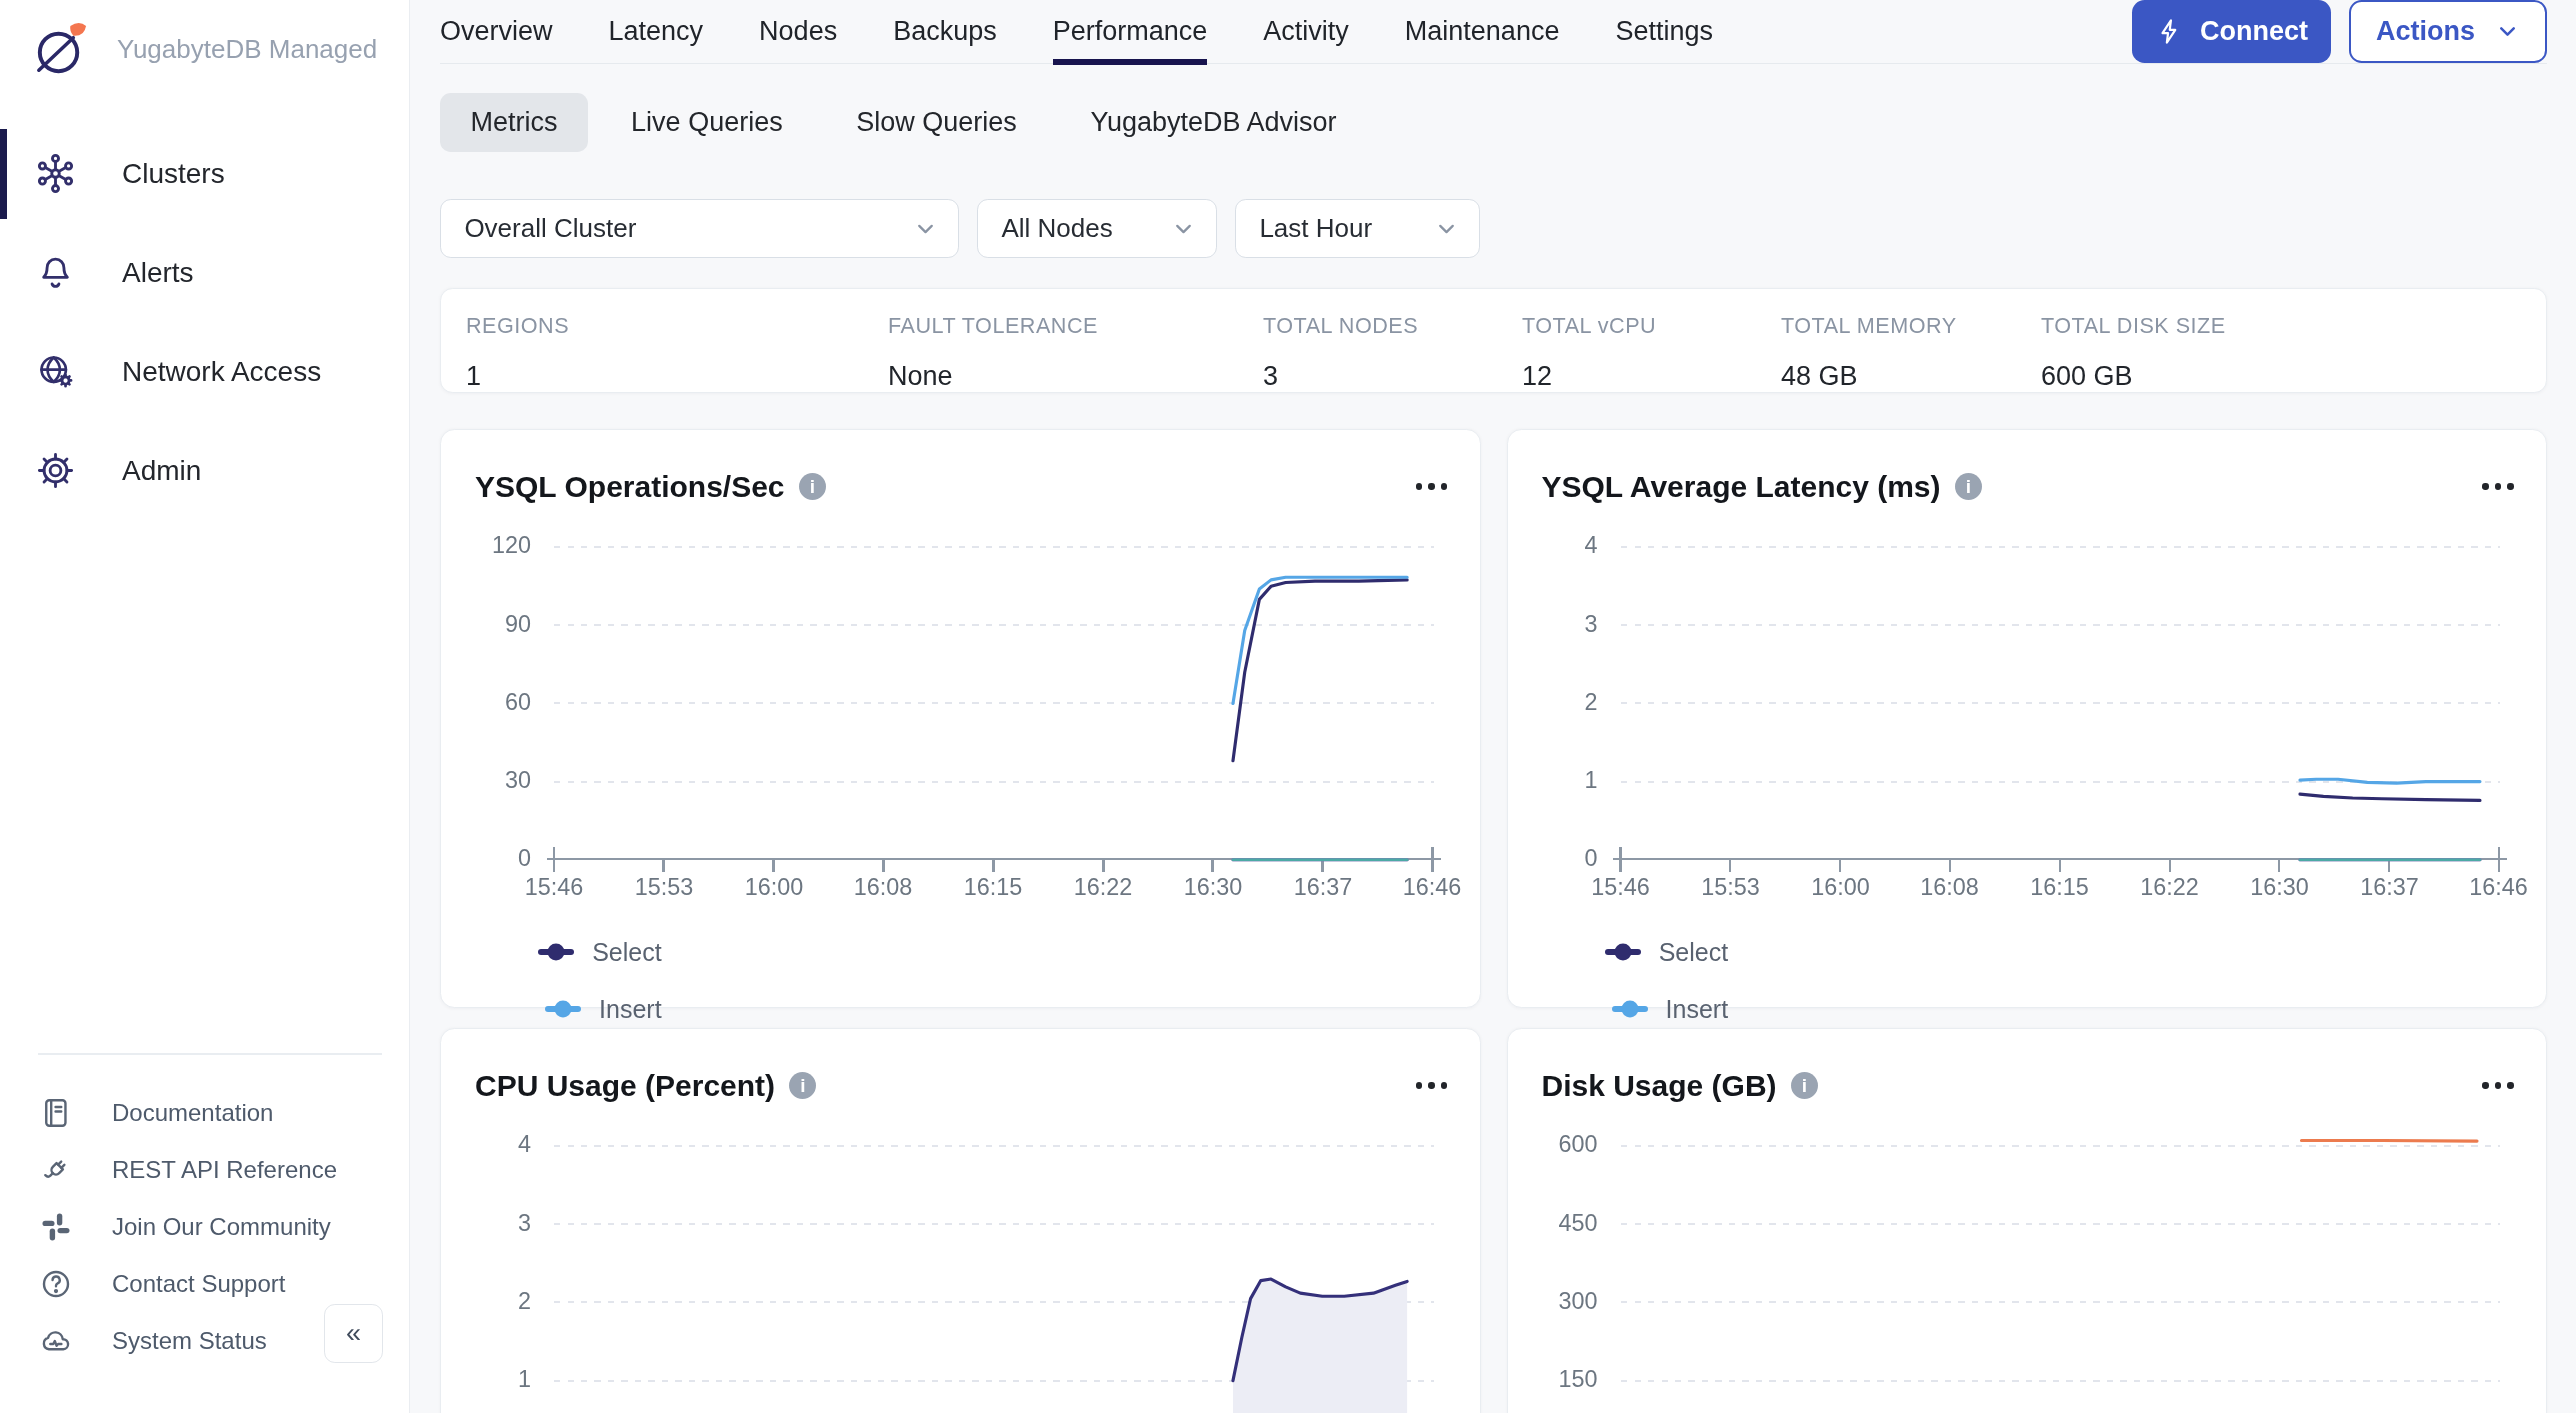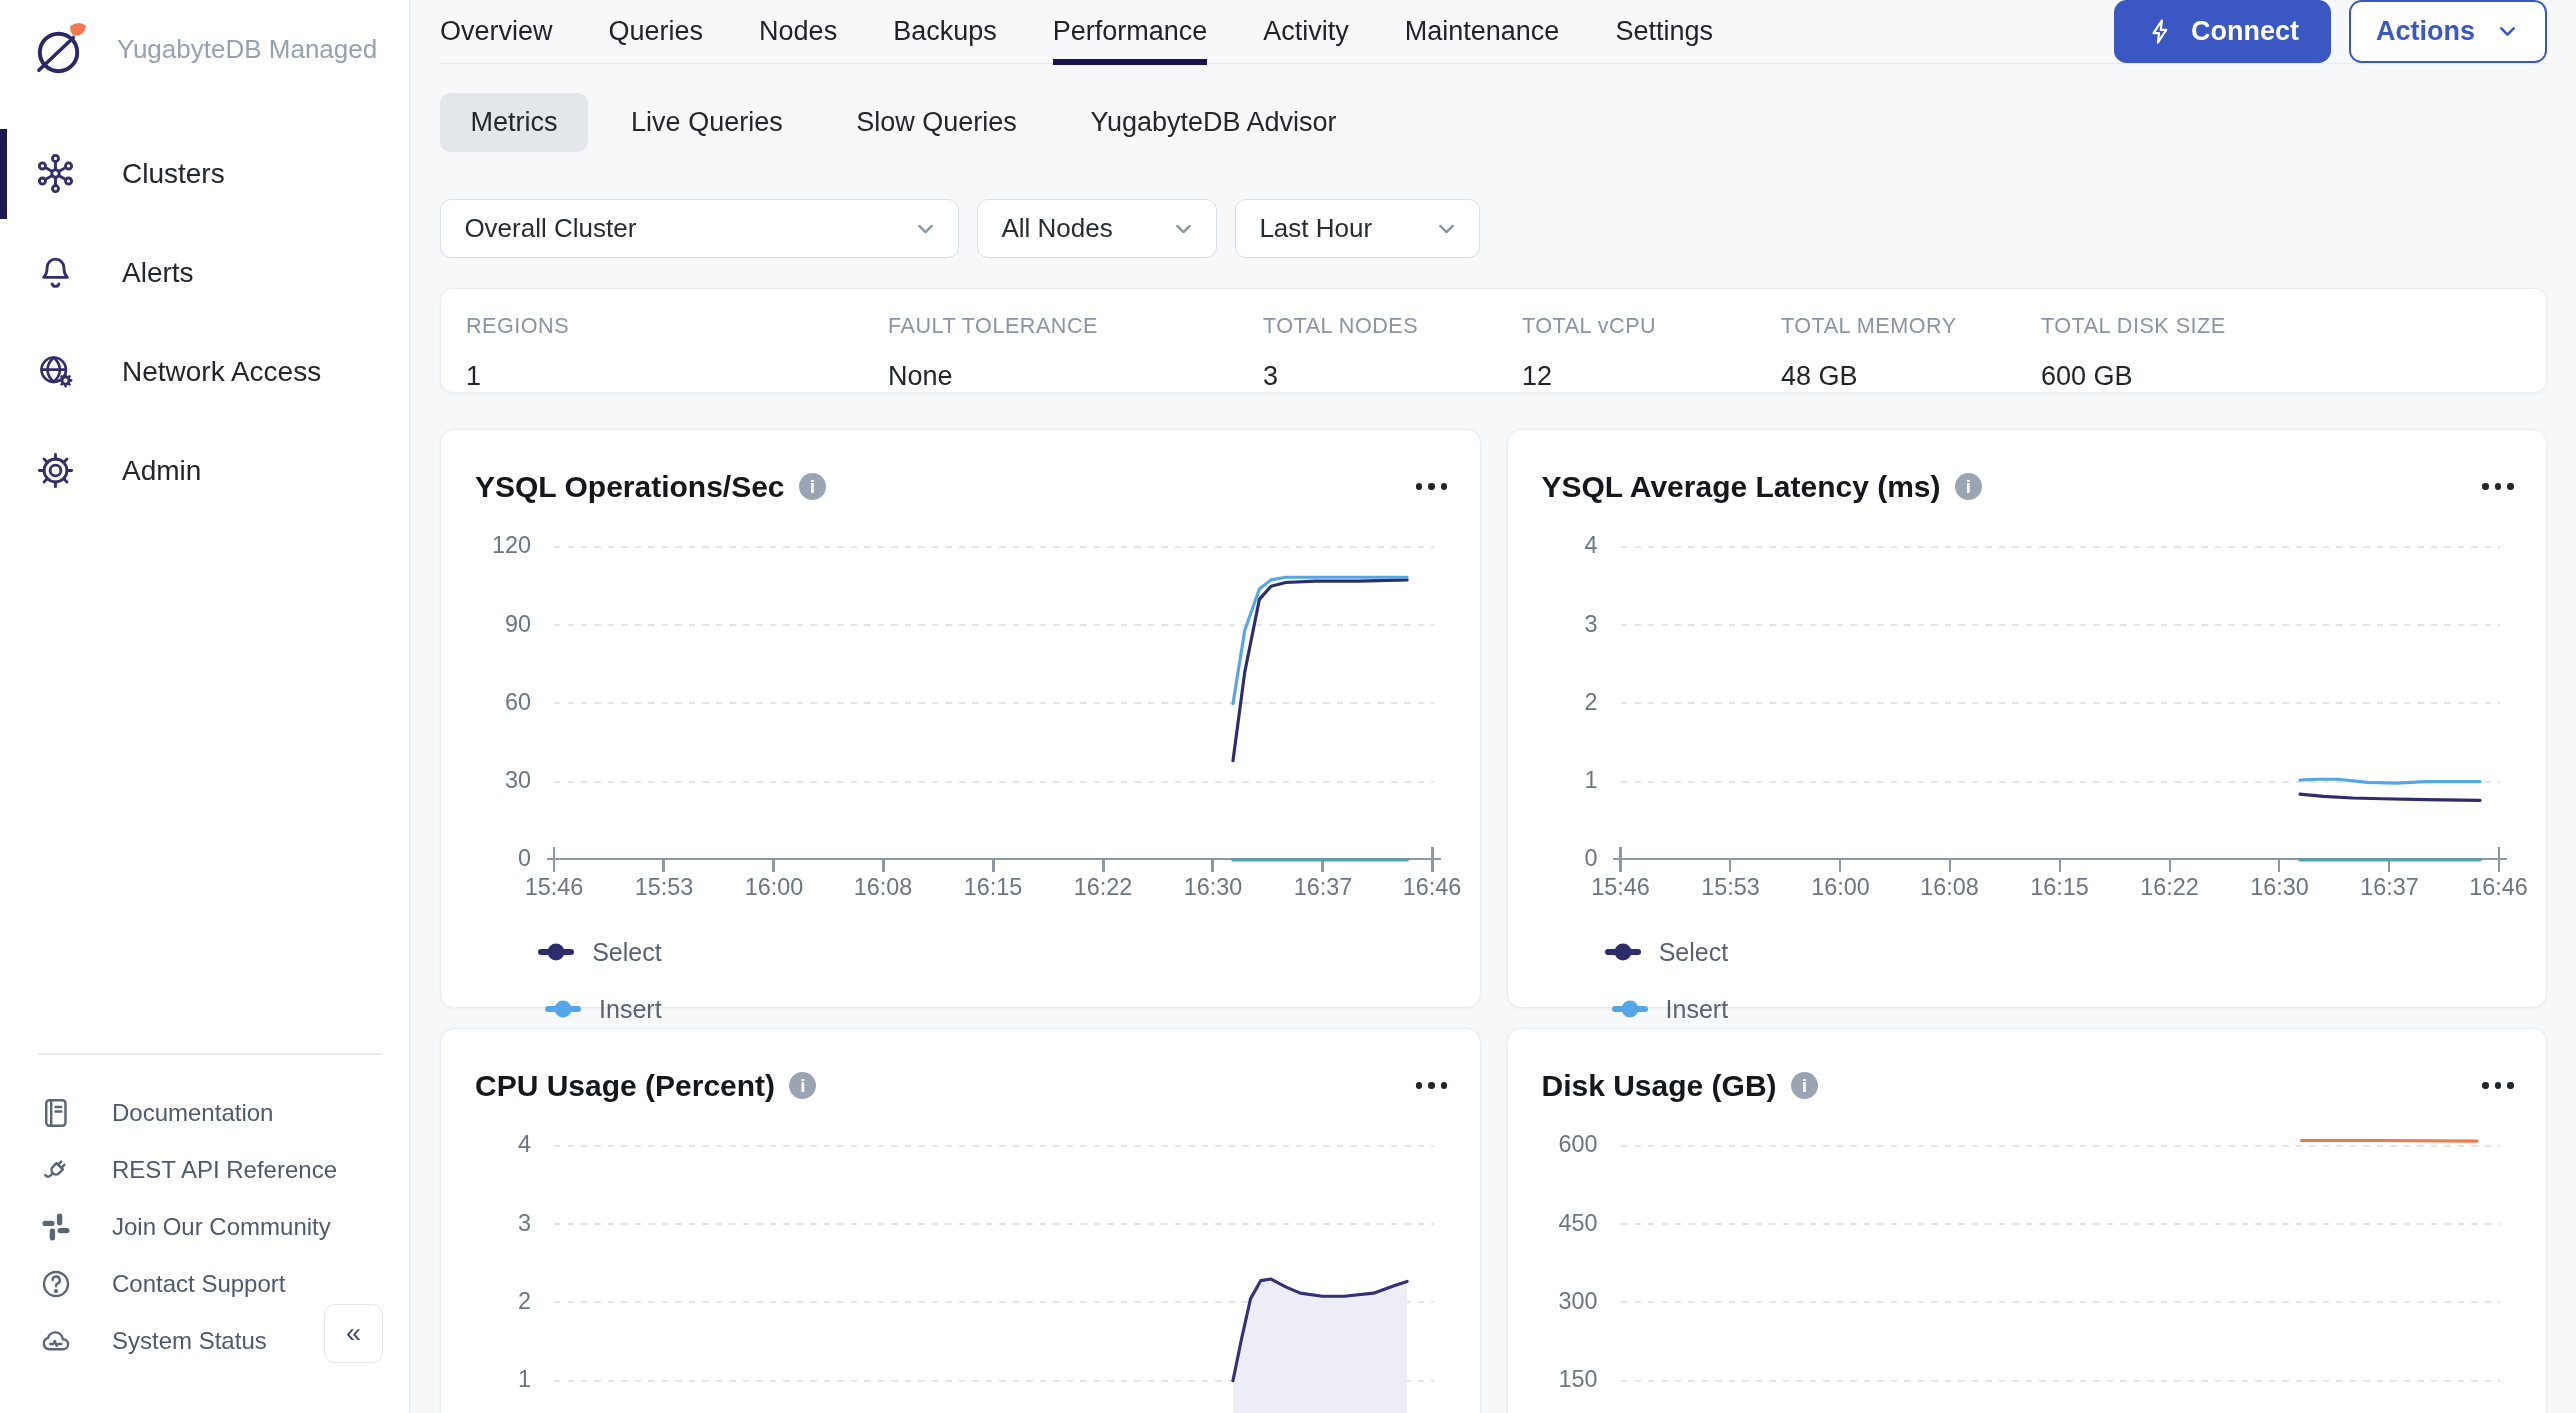--- a/index.html
+++ b/index.html
@@ -27,21 +27,21 @@
   .foot-item .icn { width:36px; height:36px; color:#5A6575; display:flex; }
   .foot-item .icn svg { width:36px; height:36px; }
   .collapse-btn { position:absolute; right:26px; bottom:51px; width:59px; height:59px; border:1.8px solid #E2E6EB; border-radius:10.8px; background:#fff; color:#414C5C; font-size:27px; display:flex; align-items:center; justify-content:center; cursor:pointer; }
   
   .main { flex:1; min-width:0; padding:0 29px 0 30px; display:flex; flex-direction:column; }
   .topbar { height:99px; display:flex; align-items:center; justify-content:space-between; border-bottom:1.8px solid #E6EAEE; }
   .tabs { display:flex; gap:56px; height:100%; }
   .tab { position:relative; display:flex; align-items:center; height:100%; font-size:27px; color:#20242A; cursor:pointer; }
   .tab.active::after { content:''; position:absolute; left:0; right:0; bottom:-1.8px; height:6.3px; background:#18144E; }
   .top-actions { display:flex; align-items:center; gap:18px; }
-  .btn-connect { height:63px; padding:0 32px; border:none; border-radius:12.6px; background:#3B57C4; color:#FFFFFF; font-family:inherit; font-size:27px; font-weight:bold; display:flex; align-items:center; gap:16px; cursor:pointer; }
+  .btn-connect { height:63px; padding:0 23px; border:none; border-radius:12.6px; background:#3B57C4; color:#FFFFFF; font-family:inherit; font-size:27px; font-weight:bold; display:flex; align-items:center; gap:16px; cursor:pointer; }
   .btn-connect svg { width:29px; height:29px; }
   .btn-actions { height:63px; padding:0 25px; border:2.7px solid #3B57C4; border-radius:12.6px; background:#FFFFFF; color:#3B57C4; font-family:inherit; font-size:27px; font-weight:bold; display:flex; align-items:center; gap:20px; cursor:pointer; }
   .btn-actions svg { width:25px; height:25px; }
   
   .subtabs { margin-top:29px; display:flex; align-items:center; gap:12.6px; }
   .subtab { height:59px; padding:0 30.5px; display:flex; align-items:center; font-size:27px; color:#23262B; border-radius:10.8px; cursor:pointer; }
   .subtab.active { background:#E3E6EA; }
   
   .filter-row { margin-top:47px; display:flex; align-items:center; }
   .select { height:59px; background:#FFFFFF; border:1.8px solid #D9DFE6; border-radius:10.8px; display:flex; align-items:center; justify-content:space-between; padding:0 20px 0 23.4px; font-size:26px; color:#272C33; cursor:pointer; }
@@ -196,21 +196,21 @@
         </div>
       </div>
   </div>
   <button class="collapse-btn">«</button>
 </aside>
 
 <div class="main">
   <header class="topbar">
     <nav class="tabs" id="tabs">
         <div class="tab">Overview</div>
-        <div class="tab">Queries</div>
+        <div class="tab">Latency</div>
         <div class="tab">Nodes</div>
         <div class="tab">Backups</div>
         <div class="tab active">Performance</div>
         <div class="tab">Activity</div>
         <div class="tab">Maintenance</div>
         <div class="tab">Settings</div>
       </nav>
     <div class="top-actions">
       <button class="btn-connect">
         <svg viewBox="0 0 24 24" fill="none" stroke="#fff" stroke-width="1.8" stroke-linejoin="round">

